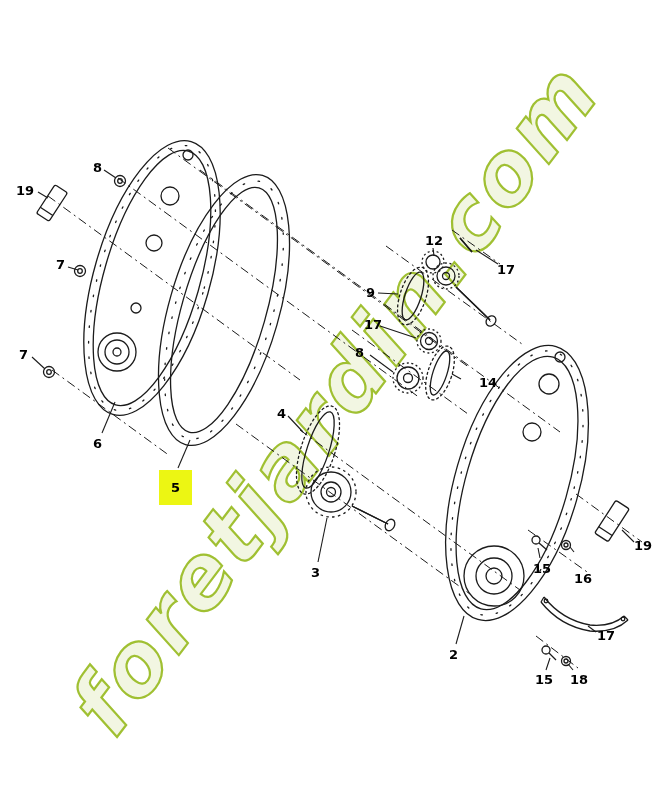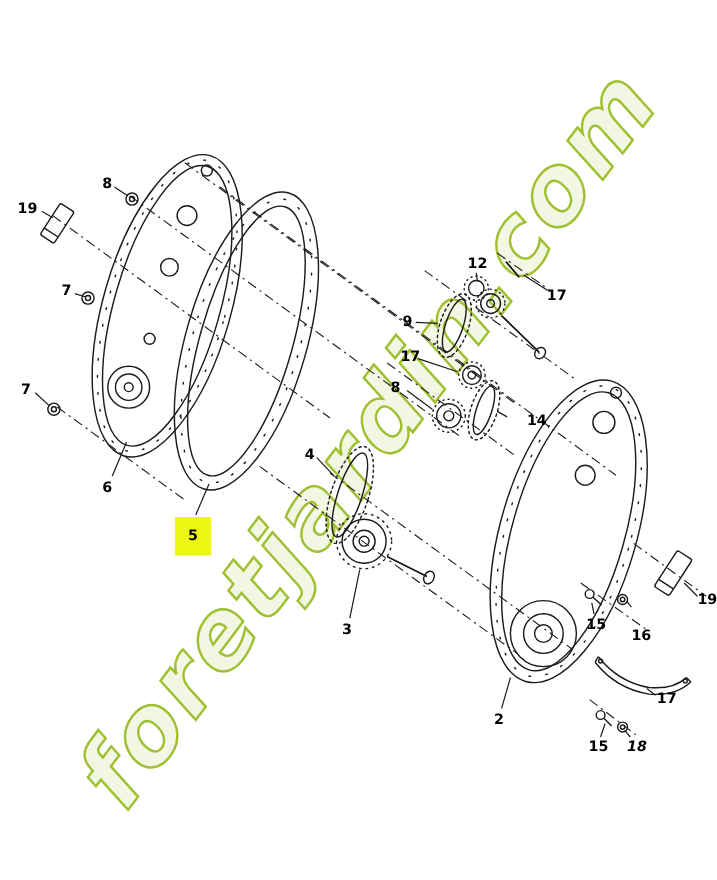--- a/index.html
+++ b/index.html
@@ -238,16 +238,16 @@
       <div class="plabel" style="left: 355px; top: 346px;">8</div>
       <div class="plabel" style="left: 461px; top: 376px; margin-left: 18px;">14</div>
       <div class="plabel" style="left: 277px; top: 407px;">4</div>
       <div class="plabel" style="left: 311px; top: 566px;">3</div>
       <div class="plabel" style="left: 449px; top: 648px;">2</div>
       <div class="plabel" style="left: 634px; top: 539px;">19</div>
       <div class="plabel" style="left: 533px; top: 562px;">15</div>
       <div class="plabel" style="left: 574px; top: 550px; margin-top: 22px;">16</div>
       <div class="plabel" style="left: 597px; top: 629px;">17</div>
       <div class="plabel" style="left: 535px; top: 673px;">15</div>
-      <div class="plabel" style="left: 570px; top: 673px; font-style: italic;">18</div>
+      <div class="plabel" style="left: 570px; top: 673px;">18</div>
     </div>
 
 </div>
 
 </body></html>

